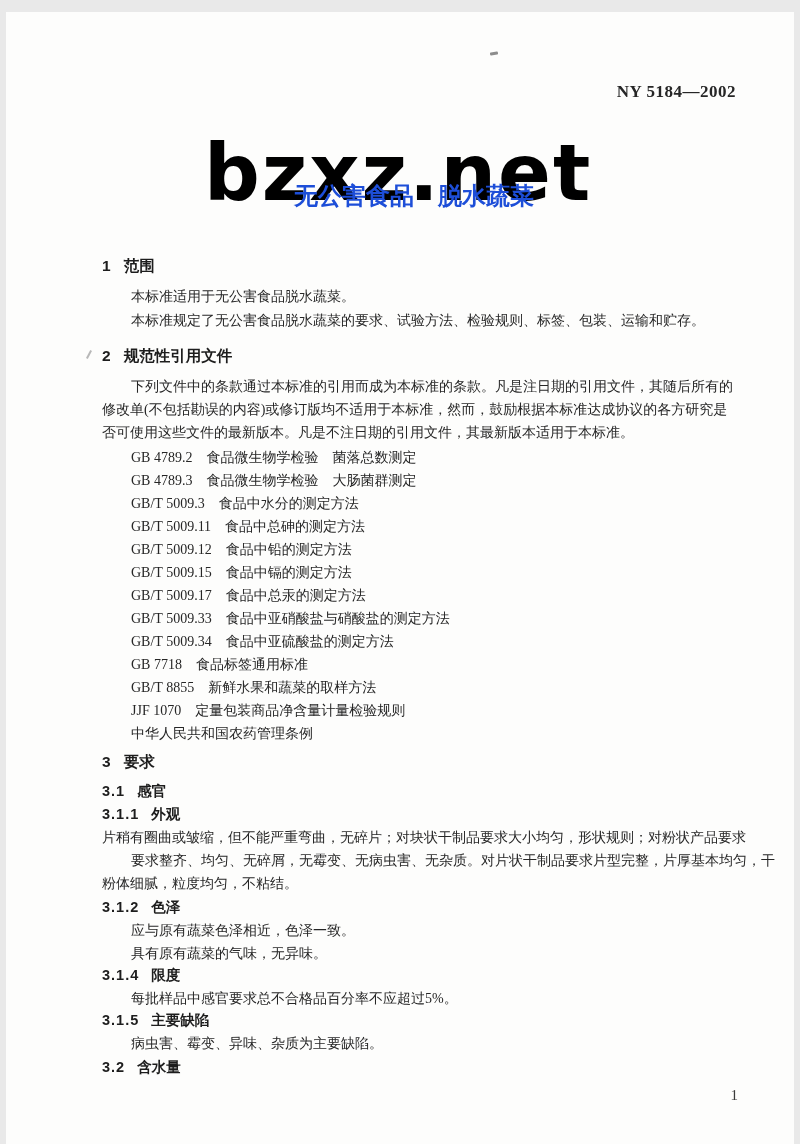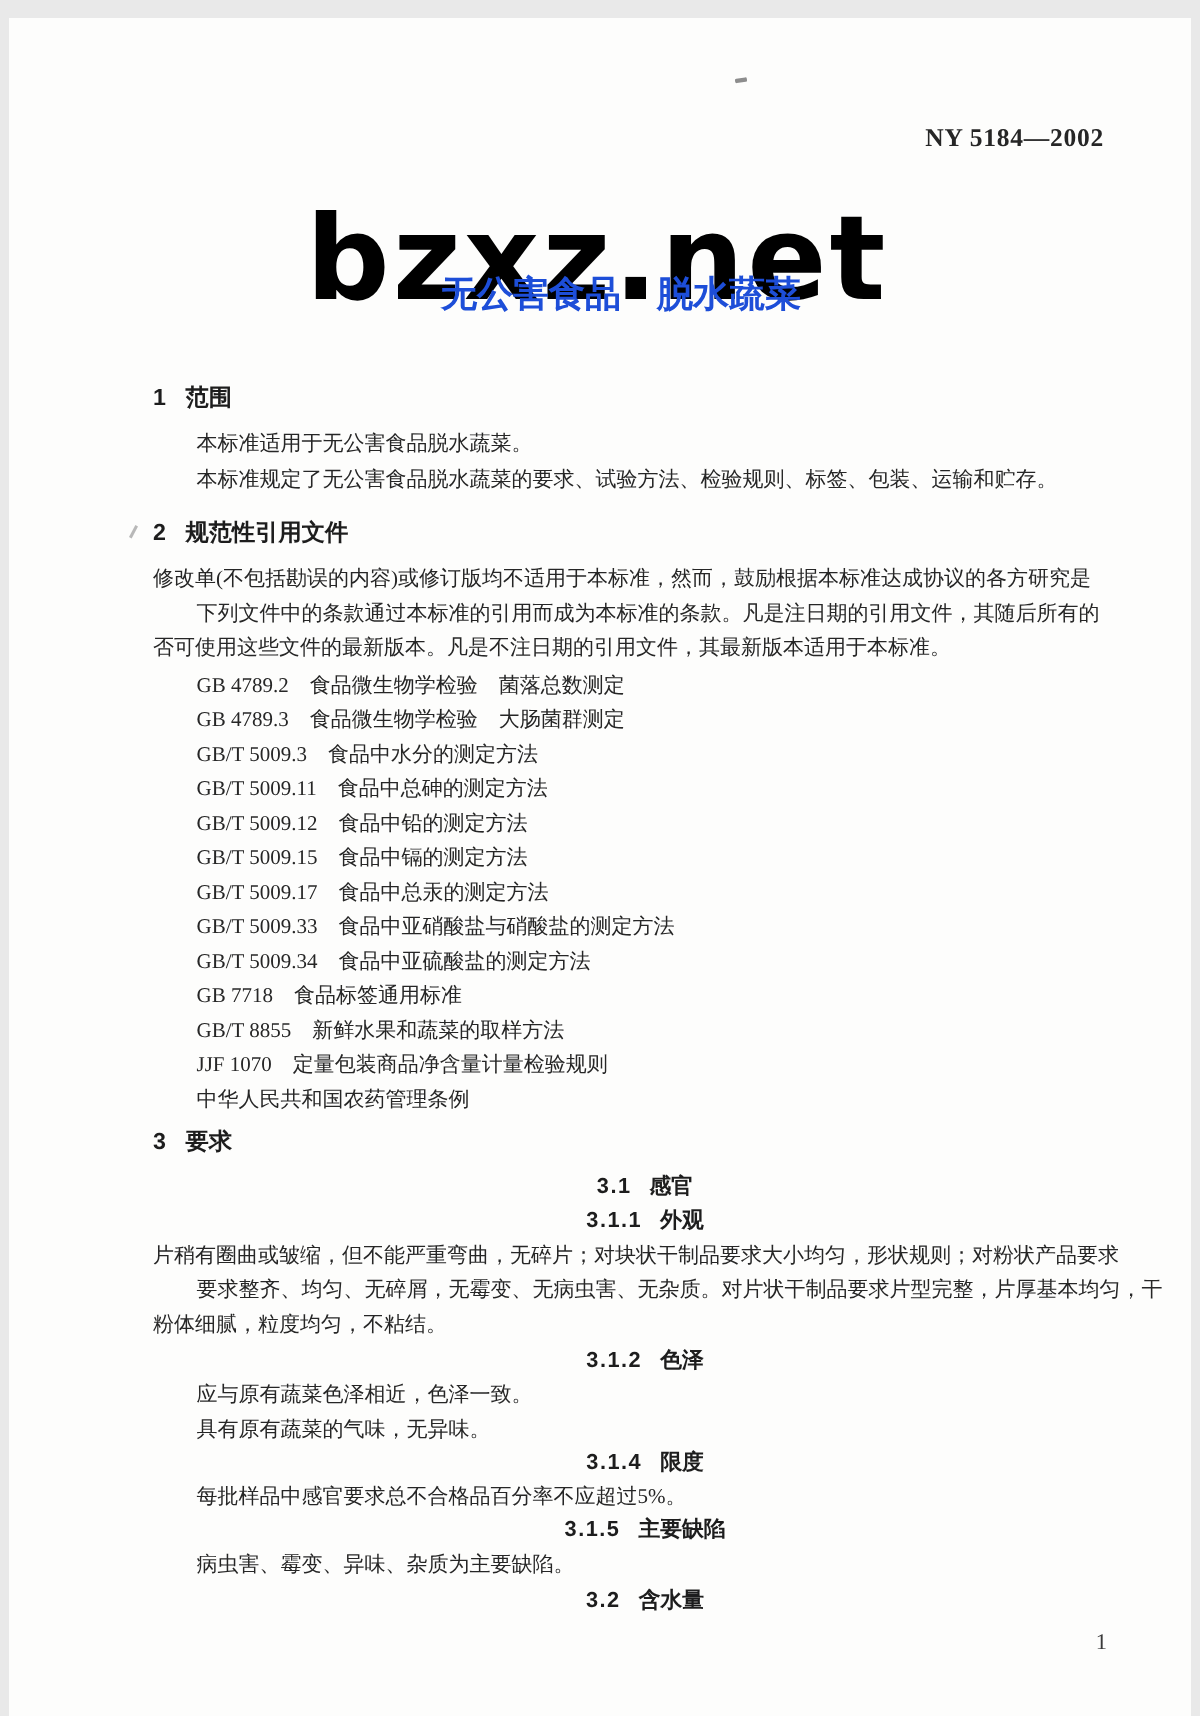--- a/index.html
+++ b/index.html
@@ -38,21 +38,21 @@
   }
   .clause-h {
     font-family:"Liberation Sans","DejaVu Sans",sans-serif;
     font-weight:bold; font-size:15.5px; line-height:20px;
     color:#1d1d1d; white-space:nowrap;
   }
   .clause-h .num { display:inline-block; margin-right:13px; }
   .sub-h {
     font-family:"Liberation Sans","DejaVu Sans",sans-serif;
     font-weight:bold; font-size:14.5px; line-height:20px;
-    color:#1d1d1d; white-space:nowrap;text-align:center;
+    color:#1d1d1d; white-space:nowrap;
   }
   .sub-h .num { display:inline-block; margin-right:12px; letter-spacing:1px; }
   .para .line { line-height:23px; white-space:nowrap; }
   .para.wide .line { line-height:24px; }
   .indent { padding-left:29px; }
   .refs { margin-left:29px; margin-top:2px; }
   .ref-line { line-height:23px; white-space:nowrap; }
   .mt-c2 { margin-top:13px; margin-bottom:9px; }
   .mt-c1 { margin-bottom:9px; }
   .mt-c3 { margin-top:7px; margin-bottom:9px; }
@@ -95,22 +95,22 @@
     </div>
     <div class="para wide">
       <div class="line indent">本标准适用于无公害食品脱水蔬菜。</div>
       <div class="line indent">本标准规定了无公害食品脱水蔬菜的要求、试验方法、检验规则、标签、包装、运输和贮存。</div>
     </div>
 
     <div class="clause-h mt-c2">
       <span class="num">2</span><span>规范性引用文件</span>
     </div>
     <div class="para">
+      <div class="line indent">下列文件中的条款通过本标准的引用而成为本标准的条款。凡是注日期的引用文件，其随后所有的</div>
       <div class="line">修改单(不包括勘误的内容)或修订版均不适用于本标准，然而，鼓励根据本标准达成协议的各方研究是</div>
-      <div class="line indent">下列文件中的条款通过本标准的引用而成为本标准的条款。凡是注日期的引用文件，其随后所有的</div>
       <div class="line">否可使用这些文件的最新版本。凡是不注日期的引用文件，其最新版本适用于本标准。</div>
     </div>
     <div class="refs">
       <div class="ref-line">GB 4789.2　食品微生物学检验　菌落总数测定</div>
       <div class="ref-line">GB 4789.3　食品微生物学检验　大肠菌群测定</div>
       <div class="ref-line">GB/T 5009.3　食品中水分的测定方法</div>
       <div class="ref-line">GB/T 5009.11　食品中总砷的测定方法</div>
       <div class="ref-line">GB/T 5009.12　食品中铅的测定方法</div>
       <div class="ref-line">GB/T 5009.15　食品中镉的测定方法</div>
       <div class="ref-line">GB/T 5009.17　食品中总汞的测定方法</div>

